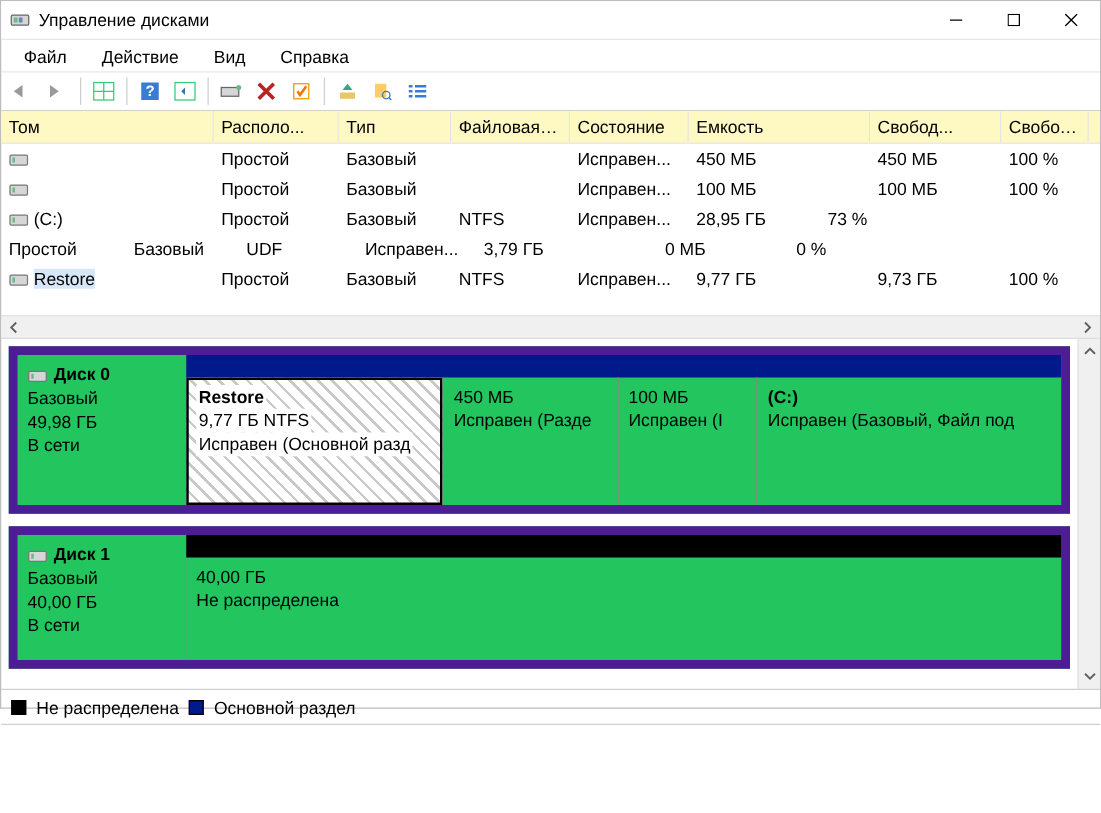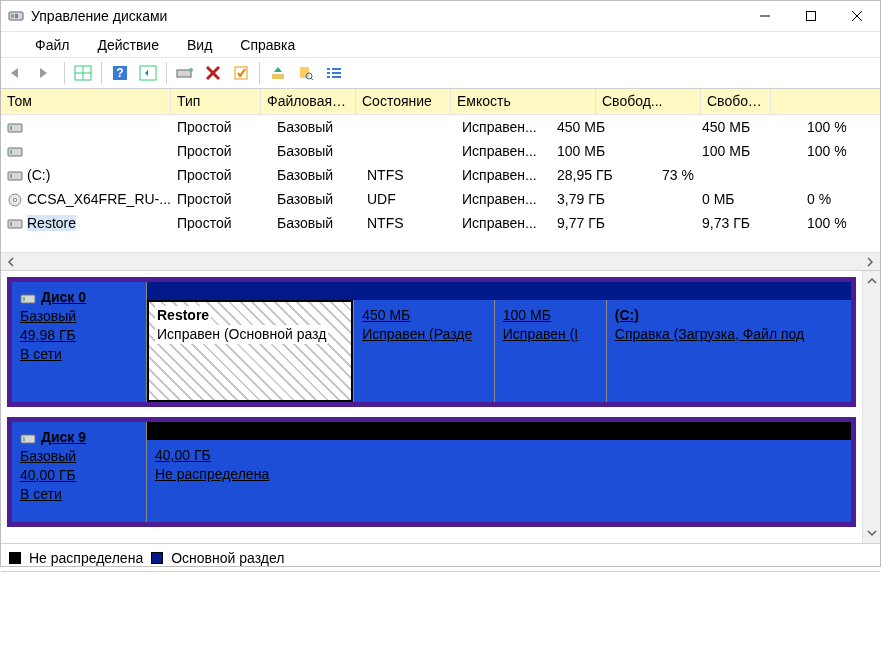--- a/index.html
+++ b/index.html
@@ -15,21 +15,21 @@
   }
   .window { width:881px; height:567px; border:1px solid #bdbdbd; display:flex; flex-direction:column; background:#fff;}
   
   .titlebar { height:34px; display:flex; align-items:center; padding:0 0 0 6px; background:#fff; }
   .titlebar .app-icon { width:18px; height:18px; margin-right:6px; display:flex; align-items:center; justify-content:center; }
   .titlebar .title { flex:0 0 auto; font-size:14px; }
   .titlebar .spacer { flex:1; }
   .winbtn { width:46px; height:30px; display:flex; align-items:center; justify-content:center; color:#000; }
   .winbtn svg { width:10px; height:10px; }
   
-  .menubar { height:26px; display:flex; align-items:center; padding:2px 20px; gap:0; border-top:1px solid #e8e8e8; }
+  .menubar { height:26px; display:flex; align-items:center; padding:2px 4px; gap:0; border-top:1px solid #e8e8e8; }
   .menuitem { padding:3px 14px 3px 14px; font-size:14px; }
   
   .toolbar { height:32px; display:flex; align-items:center; padding:2px 4px; gap:2px; border-top:1px solid #e8e8e8; border-bottom:1px solid #d0d0d0;}
   .tbbtn { width:26px; height:26px; display:flex; align-items:center; justify-content:center; }
   .tbsep { width:1px; height:22px; background:#d0d0d0; margin:0 3px; }
   
   .body { flex:1; display:flex; flex-direction:column; border:0; }
   .top-pane { height:182px; display:flex; flex-direction:column; border-bottom:1px solid #d0d0d0; }
   .grid { flex:1; overflow:hidden; }
   .grid-header { display:flex; height:26px; background:#fef9c3; border-bottom:1px solid #e5e5e5;}
@@ -41,21 +41,21 @@
   .cell-text {}
   .vicon { width:16px; height:12px; display:inline-block; }
   .col0{width:170px;} .col1{width:100px;} .col2{width:90px;} .col3{width:95px;} .col4{width:95px;} .col5{width:145px;} .col6{width:105px;} .col7{width:70px;}
   .hscroll { height:18px; background:#f0f0f0; border-top:1px solid #e2e2e2; display:flex; align-items:center; justify-content:space-between; padding:0 2px;}
   .hscroll .arrow { width:16px; height:16px; display:flex; align-items:center; justify-content:center; color:#606060;}
   
   .bottom-wrap { flex:1; display:flex; }
   .bottom-pane { flex:1; padding:6px; overflow:hidden;}
   .vscroll { width:18px; background:#f0f0f0; border-left:1px solid #e2e2e2; display:flex; flex-direction:column; align-items:center; padding:2px 0;}
   .vscroll .arrow { height:16px; width:16px; display:flex; align-items:center; justify-content:center; color:#606060;}
-  .disk-block { border:5px solid #4c1d95; margin-bottom:10px; background:#1d4ed8;text-decoration:underline;}
+  .disk-block { border:7px solid #4c1d95; margin-bottom:10px; background:#22c55e;}
   .disk-row { display:flex; height:120px;}
   .disk-row.short { height:100px;}
   .disk-info { width:135px; border-right:1px solid #888; padding:6px 8px; font-size:14px; line-height:1.35;}
   .disk-info .dname { font-weight:bold; display:flex; align-items:center; gap:5px;}
   .disk-stripe { flex:1; display:flex; flex-direction:column;}
   .stripe-top { height:18px; background:#001a8c; }
   .stripe-top.black { background:#000; }
   .parts { flex:1; display:flex; }
   .part { border-left:1px solid #888; padding:6px 8px; font-size:14px; line-height:1.35; overflow:hidden; white-space:nowrap; position:relative;}
   .part:first-child { border-left:none;}
@@ -191,20 +191,21 @@
         </svg>
       </div>
   </div>
 
   <div class="body">
 
     <div class="top-pane">
       <div class="grid">
         <div class="grid-header">
           <div class="gh col0">Том</div>
+          <div class="gh col1">Располо...</div>
           <div class="gh col2">Тип</div>
           <div class="gh col3">Файловая с...</div>
           <div class="gh col4">Состояние</div>
           <div class="gh col5">Емкость</div>
           <div class="gh col6">Свобод...</div>
           <div class="gh col7">Свобод...</div>
         </div>
         <div class="grid-body" id="grid-body">
             <div class="grow">
               <div class="cell col0">
@@ -287,27 +288,20 @@
                 <span class="cell-text">Исправен...</span>
               </div>
               <div class="cell col6">
                 <span class="cell-text">28,95 ГБ</span>
               </div>
               <div class="cell col7">
                 <span class="cell-text">73 %</span>
               </div>
             </div>
             <div class="grow">
-              <div class="cell col0">
-                <span class="vicon"><svg width="16" height="14" viewBox="0 0 16 14">
-                    <circle cx="8" cy="7" r="6" fill="#e6e6e6" stroke="#888"></circle>
-                    <circle cx="8" cy="7" r="1.6" fill="#fff" stroke="#888"></circle>
-                  </svg></span>
-                <span class="cell-text">CCSA_X64FRE_RU-...</span>
-              </div>
               <div class="cell col1">
                 <span class="cell-text">Простой</span>
               </div>
               <div class="cell col2">
                 <span class="cell-text">Базовый</span>
               </div>
               <div class="cell col3">
                 <span class="cell-text">UDF</span>
               </div>
               <div class="cell col4">
@@ -383,47 +377,48 @@
                 </div>
                 <div>Базовый</div>
                 <div>49,98 ГБ</div>
                 <div>В сети</div>
               </div>
               <div class="disk-stripe">
                 <div class="stripe-top"></div>
                 <div class="parts">
                   <div class="part sel" style="flex: 20 1 0%;">
                     <div class="pname"><span class="ptext">Restore</span></div>
+                    <div><span class="ptext">9,77 ГБ NTFS</span></div>
                     <div><span class="ptext">Исправен (Основной разд</span></div>
                   </div>
                   <div class="part" style="flex: 13 1 0%;">
                     <div><span class="ptext">450 МБ</span></div>
                     <div><span class="ptext">Исправен (Разде</span></div>
                   </div>
                   <div class="part" style="flex: 10 1 0%;">
                     <div><span class="ptext">100 МБ</span></div>
                     <div><span class="ptext">Исправен (I</span></div>
                   </div>
                   <div class="part" style="flex: 24 1 0%;">
                     <div class="pname"><span class="ptext">(C:)</span></div>
-                    <div><span class="ptext">Справка (Загрузка, Файл под</span></div>
+                    <div><span class="ptext">Исправен (Базовый, Файл под</span></div>
                   </div>
                 </div>
               </div>
             </div>
           </div>
           <div class="disk-block">
             <div class="disk-row short">
               <div class="disk-info">
                 <div class="dname">
                   <span class="vicon"><svg width="16" height="12" viewBox="0 0 16 12">
                       <rect x="1" y="2" width="14" height="8" rx="1" fill="#d6d6d6" stroke="#777"></rect>
                       <rect x="3" y="4" width="2" height="4" fill="#6b8"></rect>
                     </svg></span>
-                  <span>Диск 9</span>
+                  <span>Диск 1</span>
                 </div>
                 <div>Базовый</div>
                 <div>40,00 ГБ</div>
                 <div>В сети</div>
               </div>
               <div class="disk-stripe">
                 <div class="stripe-top black"></div>
                 <div class="parts">
                   <div class="part" style="flex: 1 1 0%;">
                     <div><span class="ptext">40,00 ГБ</span></div>

